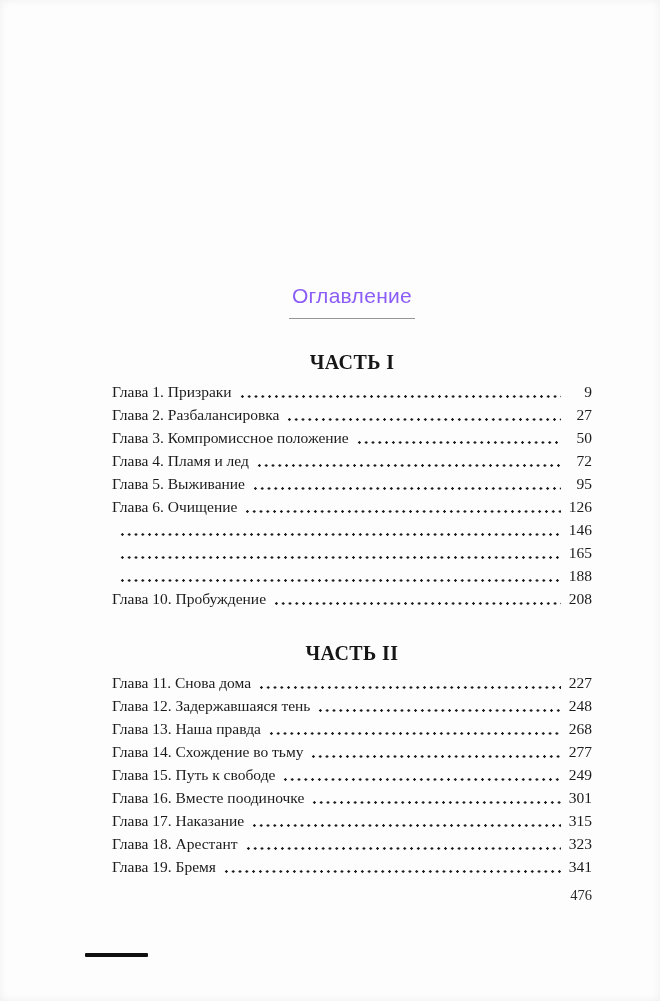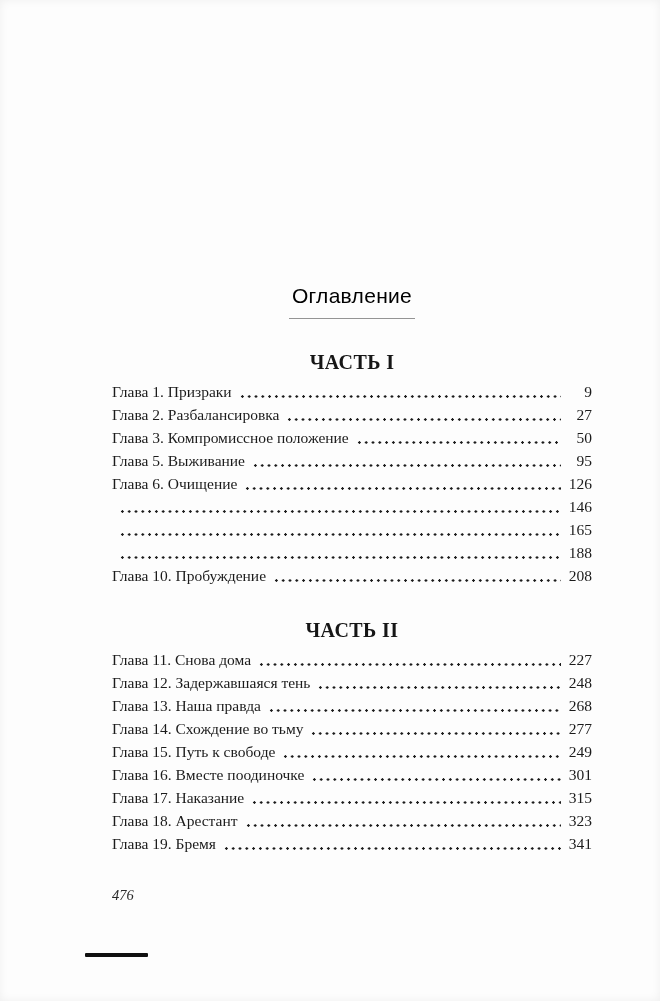--- a/index.html
+++ b/index.html
@@ -23,21 +23,21 @@
     left: 112px;
     top: 284px;
     width: 480px;
   }
   .doc-title {
     margin: 0;
     text-align: center;
     font-family: "Liberation Sans", "DejaVu Sans", sans-serif;
     font-size: 21px;
     font-weight: 400;
-    color: #000000;
+    color: #8b5cf6;
     letter-spacing: 0.3px;
   }
   .doc-title .t {
     display: inline-block;
     padding: 0 3px 10px 3px;
     border-bottom: 1px solid #949494;
   }
   .part-heading {
     margin-top: 32px;
     margin-bottom: 6px;
@@ -69,24 +69,23 @@
   .pnum {
     min-width: 27px;
     text-align: right;
     white-space: nowrap;
   }
   .footer {
     position: absolute;
     left: 112px;
     width: 480px;
     top: 887px;
-    text-align: left;
+    text-align: right;
     font-size: 14.5px;
     color: #2a2a2a;
-    font-style: italic;
   }
   .artifact {
     position: absolute;
     left: 85px;
     top: 953px;
     width: 63px;
     height: 4px;
     background: #101010;
     border-radius: 1px;
   }
@@ -110,20 +109,25 @@
           <span class="toc-label">Глава 2. Разбалансировка</span>
           <span class="leader"></span>
           <span class="pnum">27</span>
         </div>
         <div class="toc-row">
           <span class="toc-label">Глава 3. Компромиссное положение</span>
           <span class="leader"></span>
           <span class="pnum">50</span>
         </div>
         <div class="toc-row">
+          <span class="toc-label">Глава 4. Пламя и лед</span>
+          <span class="leader"></span>
+          <span class="pnum">72</span>
+        </div>
+        <div class="toc-row">
           <span class="toc-label">Глава 5. Выживание</span>
           <span class="leader"></span>
           <span class="pnum">95</span>
         </div>
         <div class="toc-row">
           <span class="toc-label">Глава 6. Очищение</span>
           <span class="leader"></span>
           <span class="pnum">126</span>
         </div>
         <div class="toc-row">

